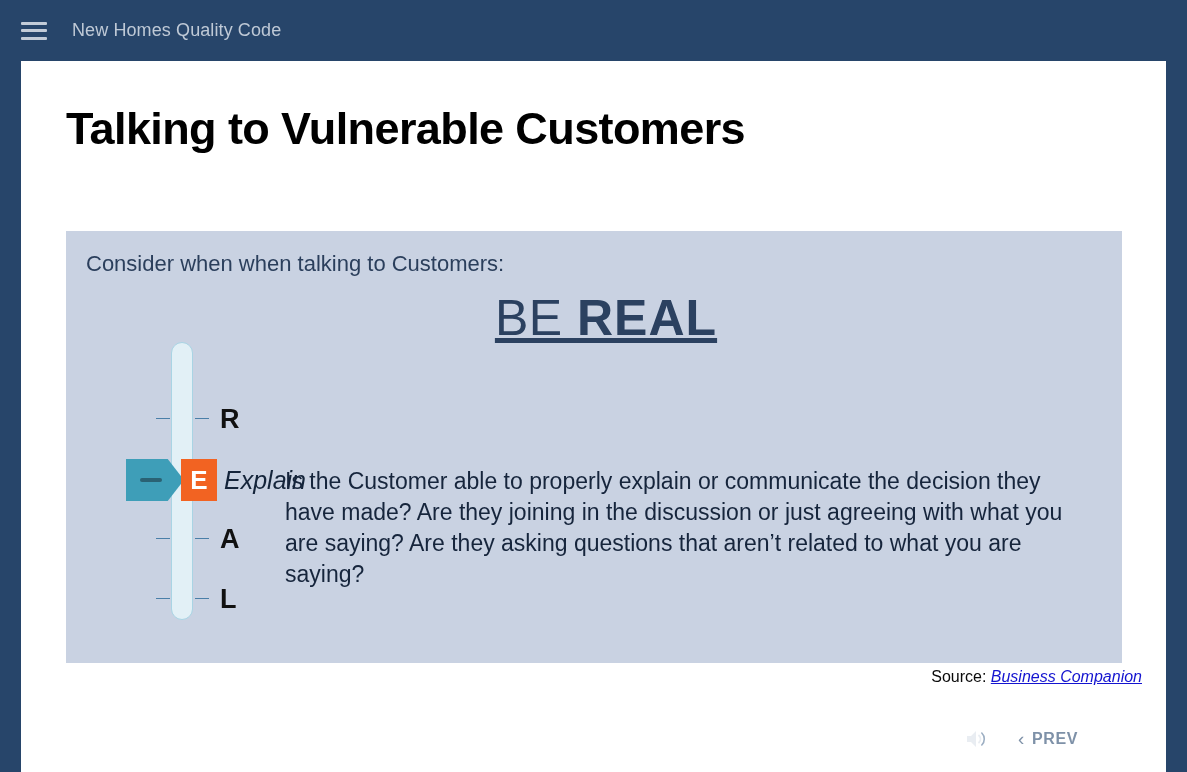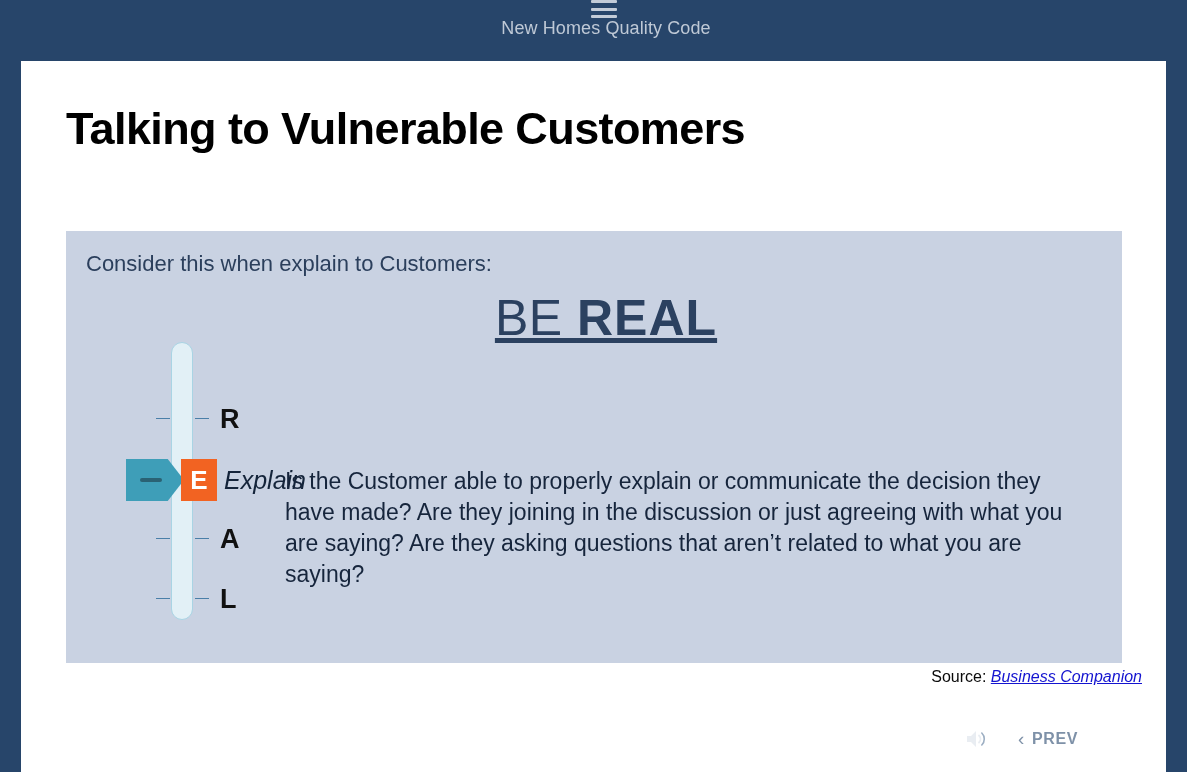--- a/index.html
+++ b/index.html
@@ -18,21 +18,20 @@
 
   
   .topbar {
     position: absolute;
     top: 0; left: 0;
     width: 1187px;
     height: 61px;
     background: #27456A;
     display: flex;
     align-items: center;
-    flex-direction: column;
   }
   .hamburger {
     width: 26px;
     height: 18px;
     margin-left: 21px;
     display: flex;
     flex-direction: column;
     justify-content: space-between;
     cursor: pointer;
   }
@@ -268,21 +267,21 @@
   </div>
   <div class="topbar-title">New Homes Quality Code</div>
 </div>
 
 <div class="card">
 
   <h1 class="slide-title">Talking to Vulnerable Customers</h1>
 
   <div class="panel">
 
-    <div class="panel-lead">Consider this when explain to Customers:</div>
+    <div class="panel-lead">Consider when when talking to Customers:</div>
 
     <div class="be-real">
       <span class="be">BE </span><span class="real">REAL</span>
     </div>
 
     <div class="slider">
       <div class="track"></div>
 
       <div class="tick left" style="top:79px"></div>
       <div class="tick right" style="top:79px"></div>

